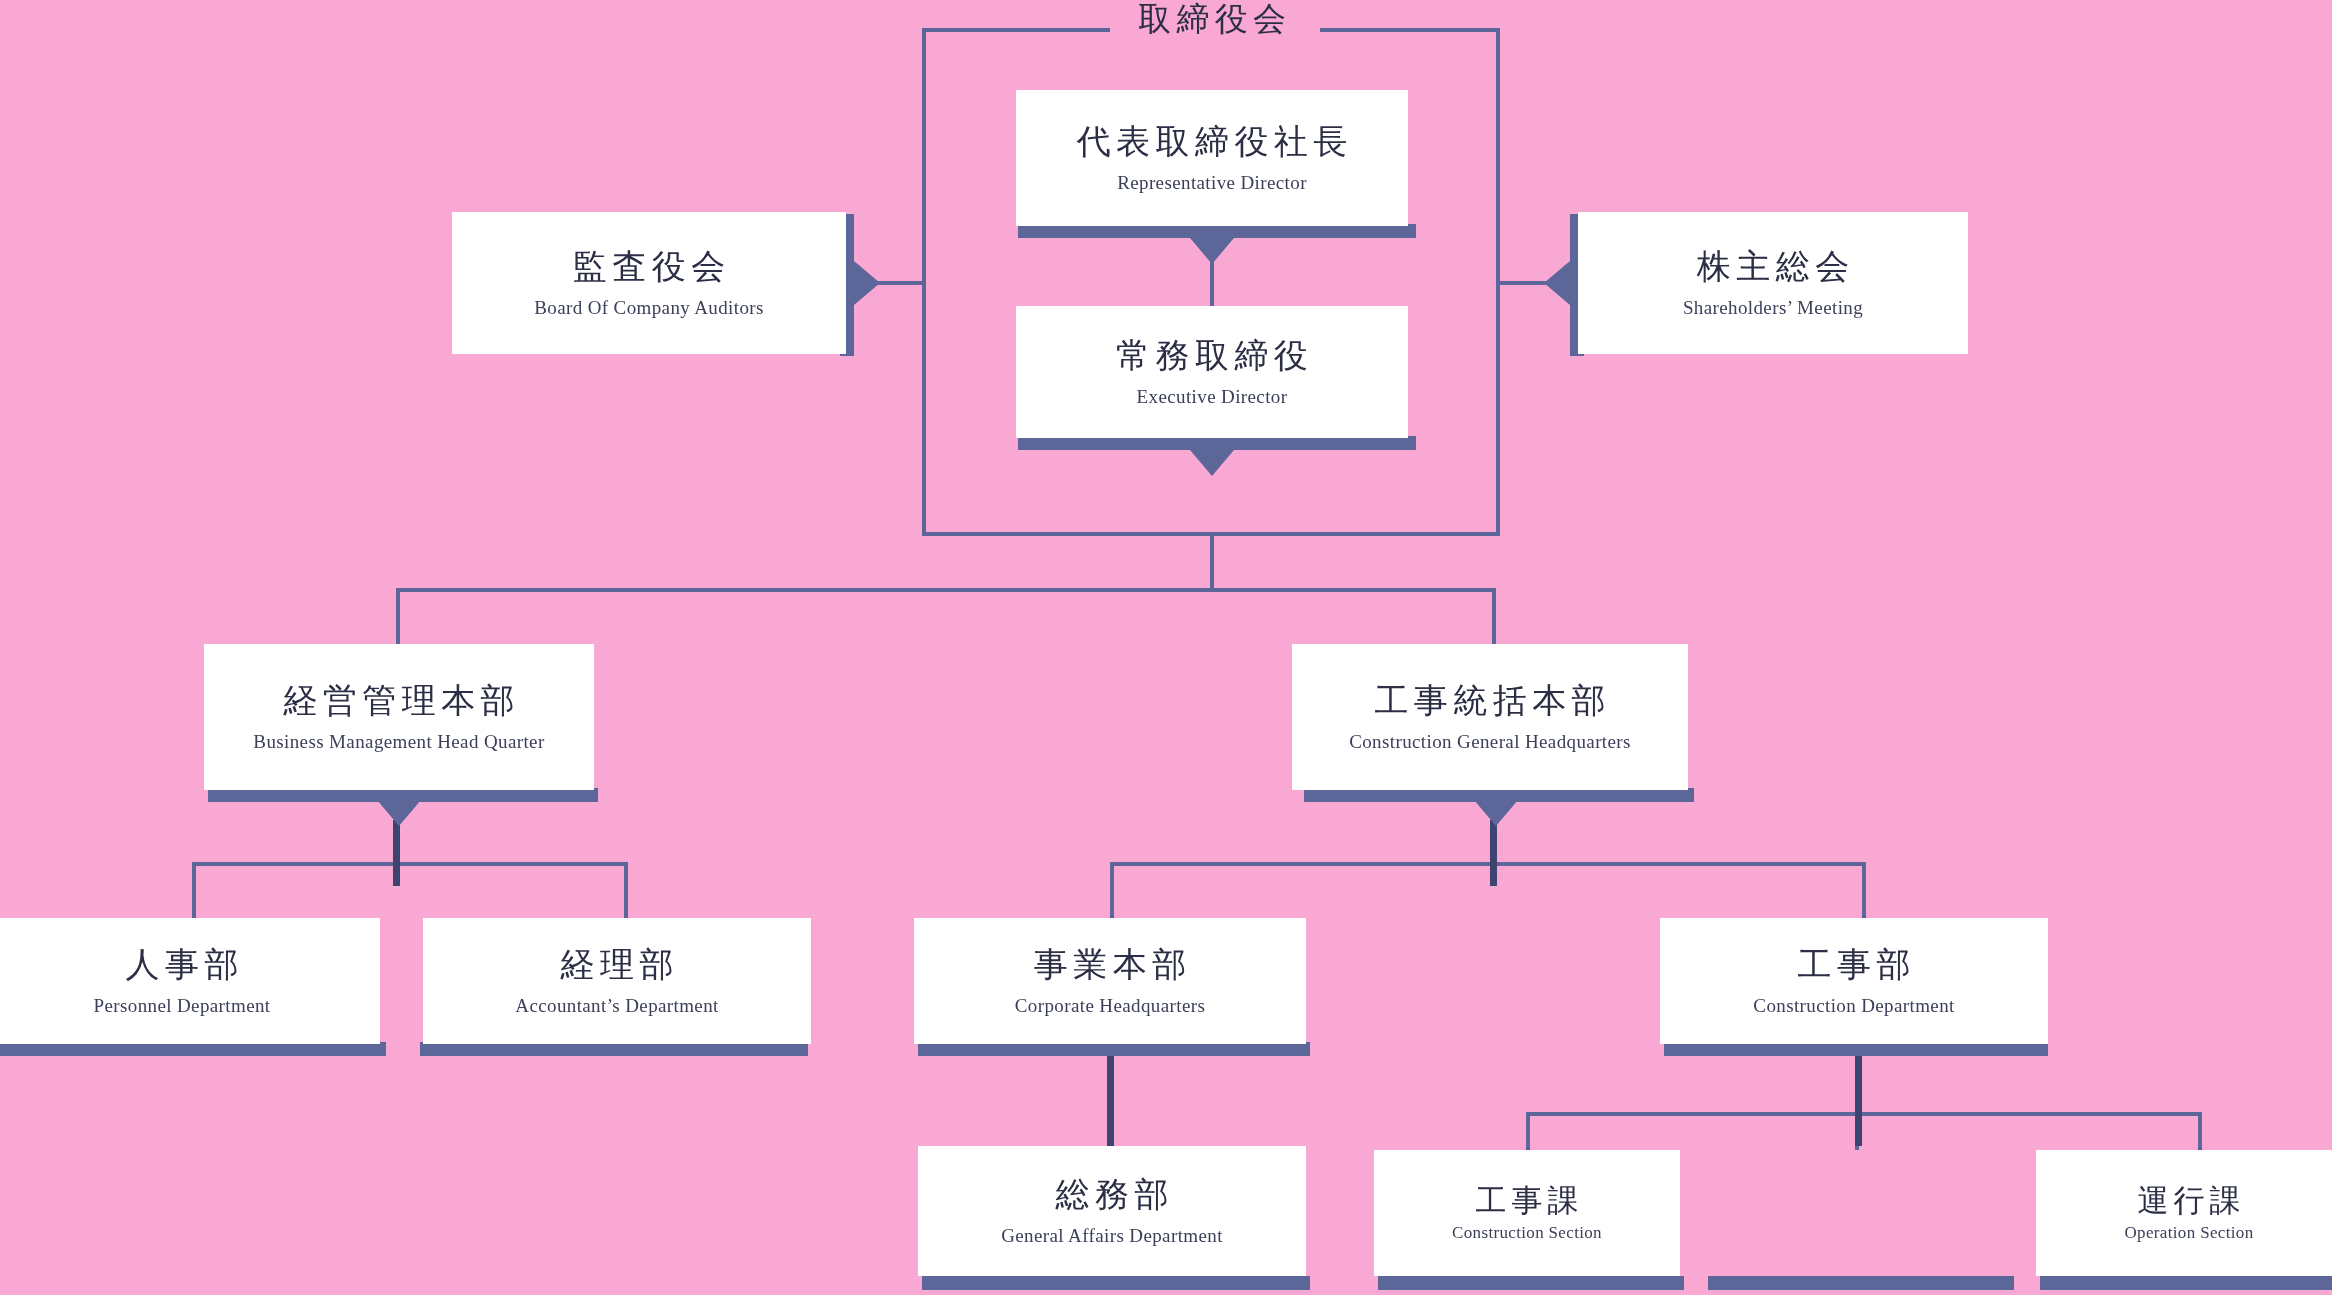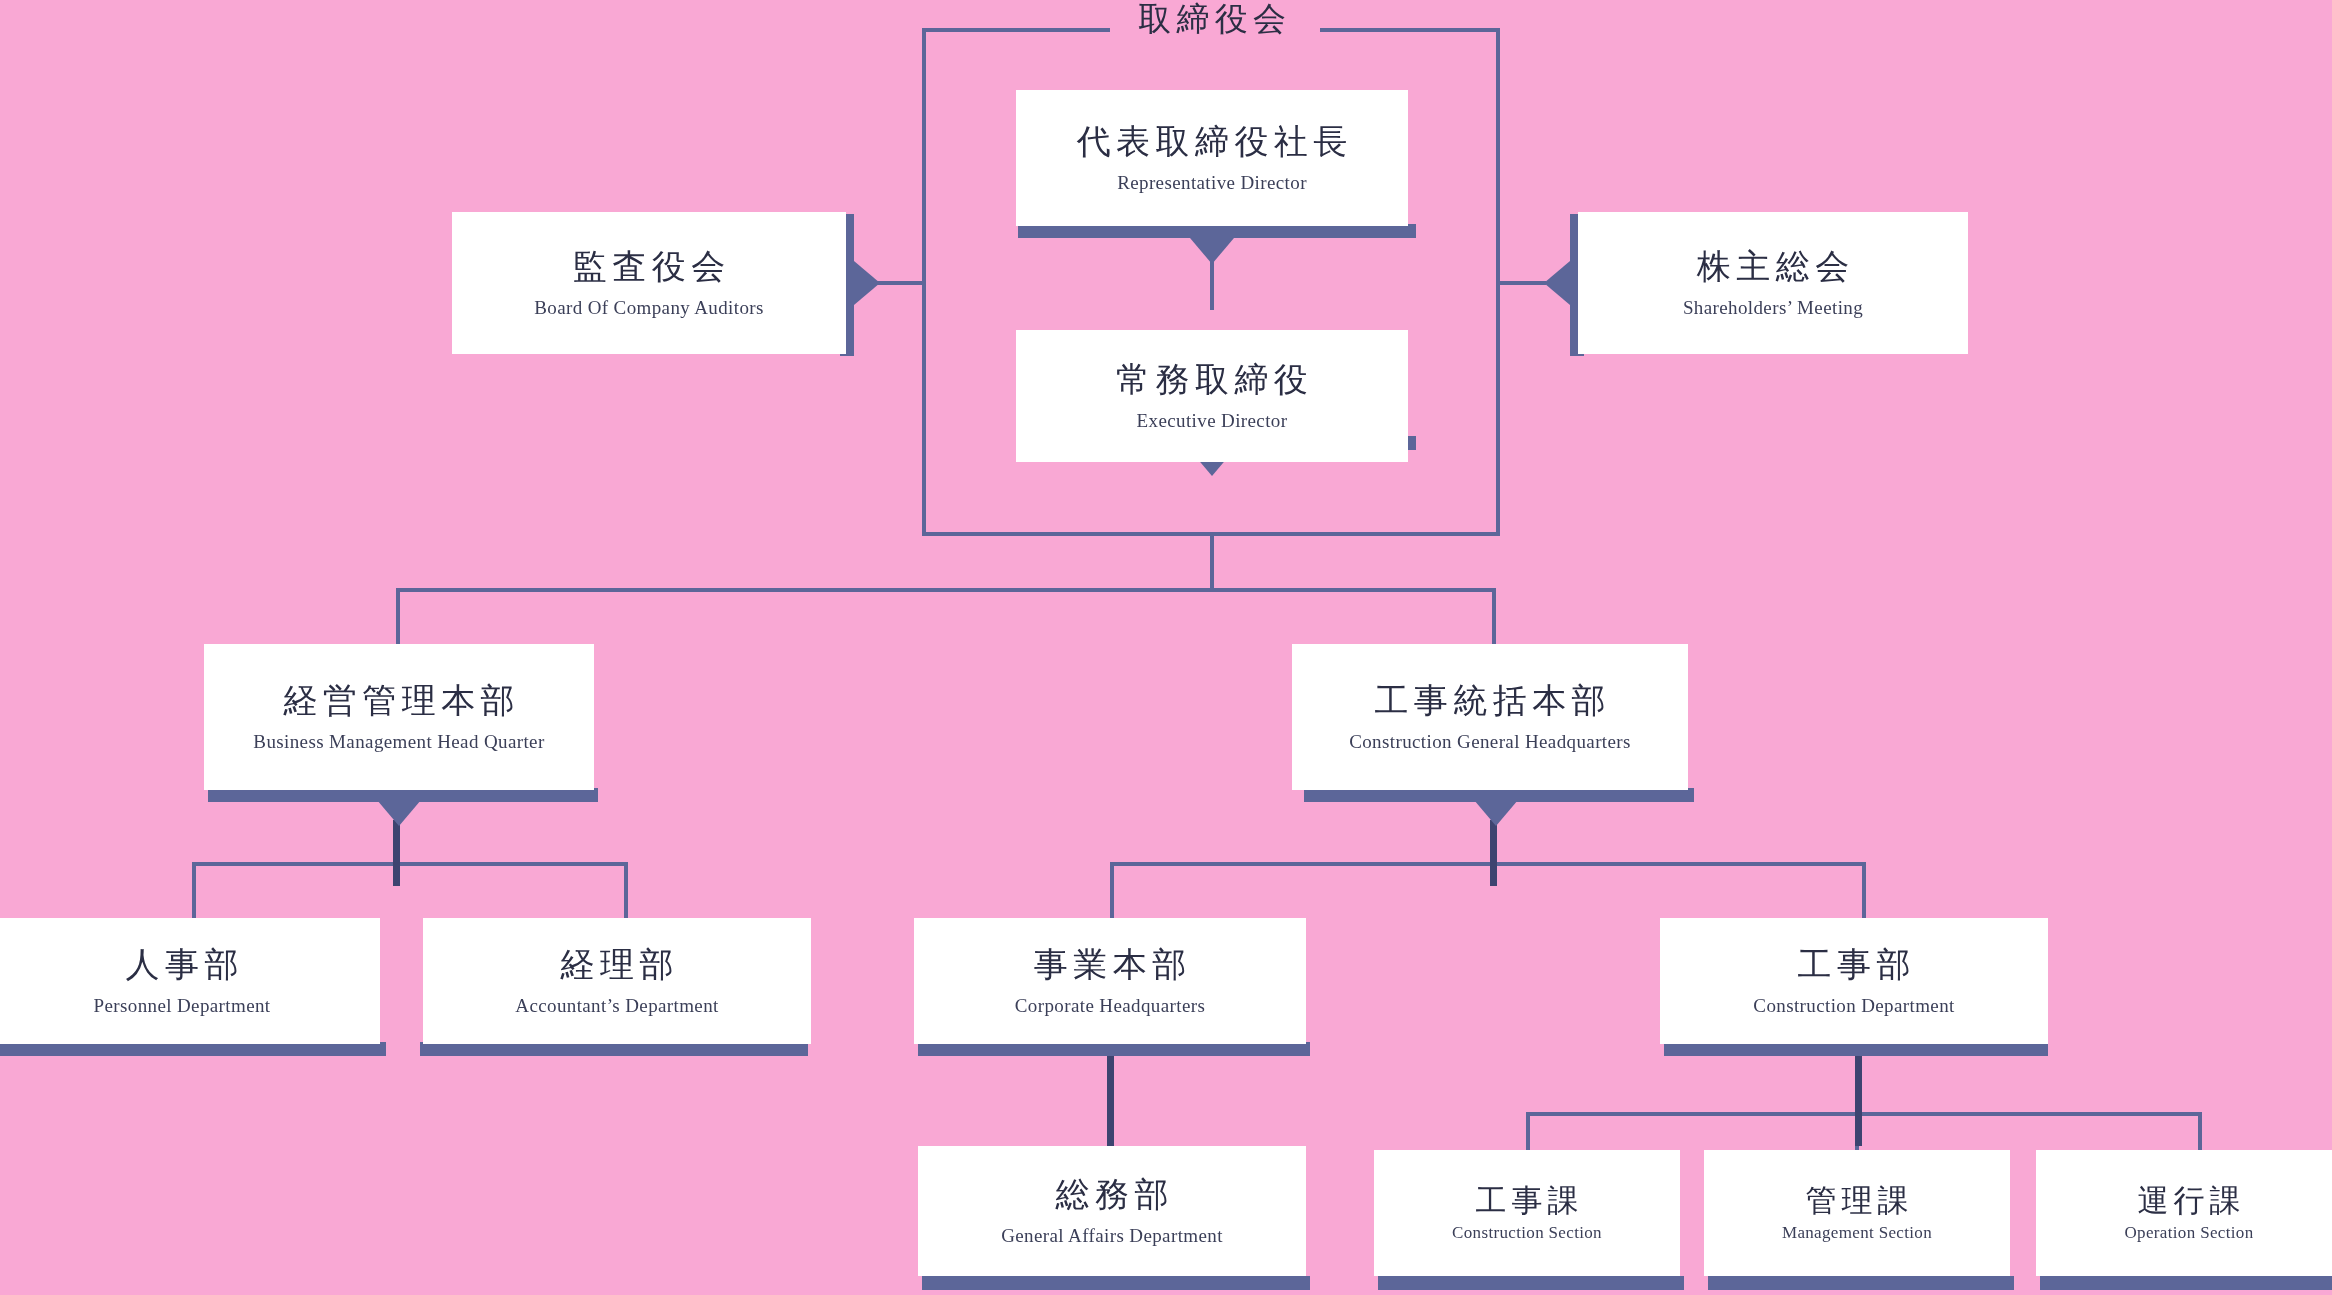--- a/index.html
+++ b/index.html
@@ -150,21 +150,21 @@
 
   <div class="barbottom" style="left:1018px; top:224px; width:398px;"></div>
   <div class="node" style="left:1016px; top:90px; width:392px; height:136px;">
     <div class="jp">代表取締役社長</div>
     <div class="en">Representative Director</div>
   </div>
   <div class="tri-down" style="left:1190px; top:238px;"></div>
   <div class="vline" style="left:1210px; top:238px; height:72px;"></div>
 
   <div class="barbottom" style="left:1018px; top:436px; width:398px;"></div>
-  <div class="node" style="left:1016px; top:306px; width:392px; height:132px;margin-top:24px;">
+  <div class="node" style="left:1016px; top:306px; width:392px; height:132px;">
     <div class="jp">常務取締役</div>
     <div class="en">Executive Director</div>
   </div>
   <div class="tri-down" style="left:1190px; top:450px;"></div>
 
   <div class="barside" style="left:840px; top:214px; height:142px;"></div>
   <div class="node" style="left:452px; top:212px; width:394px; height:142px;">
     <div class="jp">監査役会</div>
     <div class="en">Board Of Company Auditors</div>
   </div>
@@ -242,24 +242,20 @@
     <div class="en">General Affairs Department</div>
   </div>
 
   <div class="barbottom" style="left:1378px; top:1276px; width:306px;"></div>
   <div class="node small" style="left:1374px; top:1150px; width:306px; height:126px;">
     <div class="jp">工事課</div>
     <div class="en">Construction Section</div>
   </div>
 
   <div class="barbottom" style="left:1708px; top:1276px; width:306px;"></div>
-  <div class="node small" style="left:1704px; top:1150px; width:306px; height:126px;">
-    <div class="jp">管理課</div>
-    <div class="en">Management Section</div>
-  </div>
 
   <div class="barbottom" style="left:2040px; top:1276px; width:306px;"></div>
   <div class="node small" style="left:2036px; top:1150px; width:306px; height:126px;">
     <div class="jp">運行課</div>
     <div class="en">Operation Section</div>
   </div>
 
 </div>
 
 </body></html>

